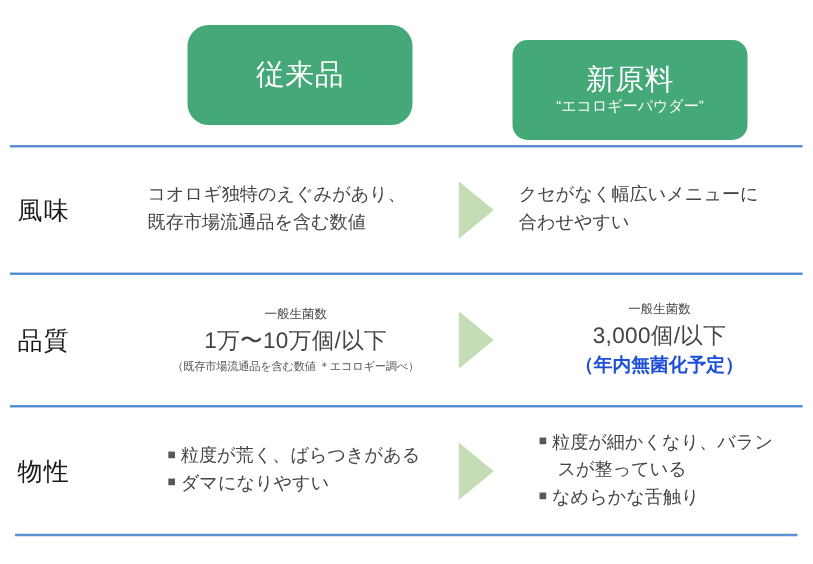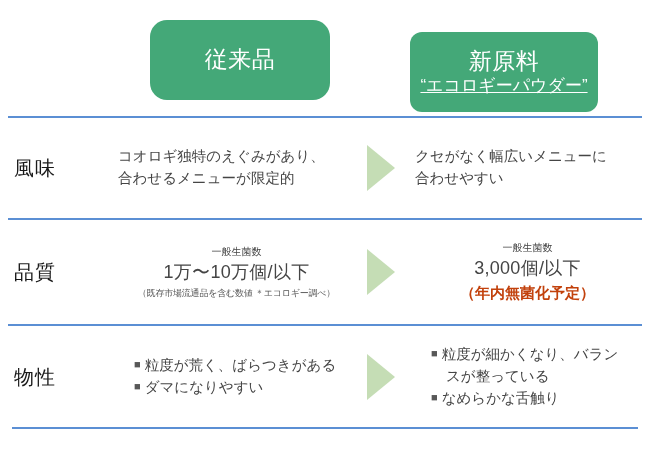--- a/index.html
+++ b/index.html
@@ -54,24 +54,23 @@
     top: 20px;
     width: 188px;
     height: 80px;
     margin-top: 12px;
   }
   .chip-title {
     font-size: 23px;
     letter-spacing: 0.5px;
   }
   .chip-sub {
-    font-size: 17px;
+    font-size: 12px;
     margin-top: 2px;
     letter-spacing: 0px;
-    text-decoration: underline;
   }
 
   
   .divider {
     position: absolute;
     height: 2px;
     background: #5b8fd4;
   }
   .divider.d0 { left: 8px;  top: 116px; width: 634px; }
   .divider.d1 { left: 8px;  top: 218px; width: 634px; }
@@ -136,21 +135,21 @@
   
   .center { text-align: center; }
   .line-main { font-size: 10px; }
   .line-big  { font-size: 18px; letter-spacing: 0.3px; }
   .line-note {
     font-size: 9px;
     color: #555555;
     margin-top: 1px;
     letter-spacing: -0.2px;
   }
-  .line-bold { font-size: 15px; font-weight: bold; color: #c2410c; }
+  .line-bold { font-size: 15px; font-weight: bold; color: #1d4ed8; }
 
   
   .bullets { margin: 16px; padding: 0; list-style: none; }
   .bullets li {
     font-size: 14.5px;
     line-height: 1.5;
     display: block;
     text-indent: -15px;
     padding-left: 15px;
   }
@@ -179,21 +178,21 @@
   <div class="divider d0"></div>
   <div class="divider d1"></div>
   <div class="divider d2"></div>
   <div class="divider d3"></div>
 
   <div class="row row-flavor">
     <div class="row-label">風味</div>
 
     <div class="cell cell-left">
       <div>コオロギ独特のえぐみがあり、</div>
-      <div>合わせるメニューが限定的</div>
+      <div>既存市場流通品を含む数値</div>
     </div>
 
     <div class="arrow-cell">
       <div class="arrow"></div>
     </div>
 
     <div class="cell cell-right">
       <div>クセがなく幅広いメニューに</div>
       <div>合わせやすい</div>
     </div>

